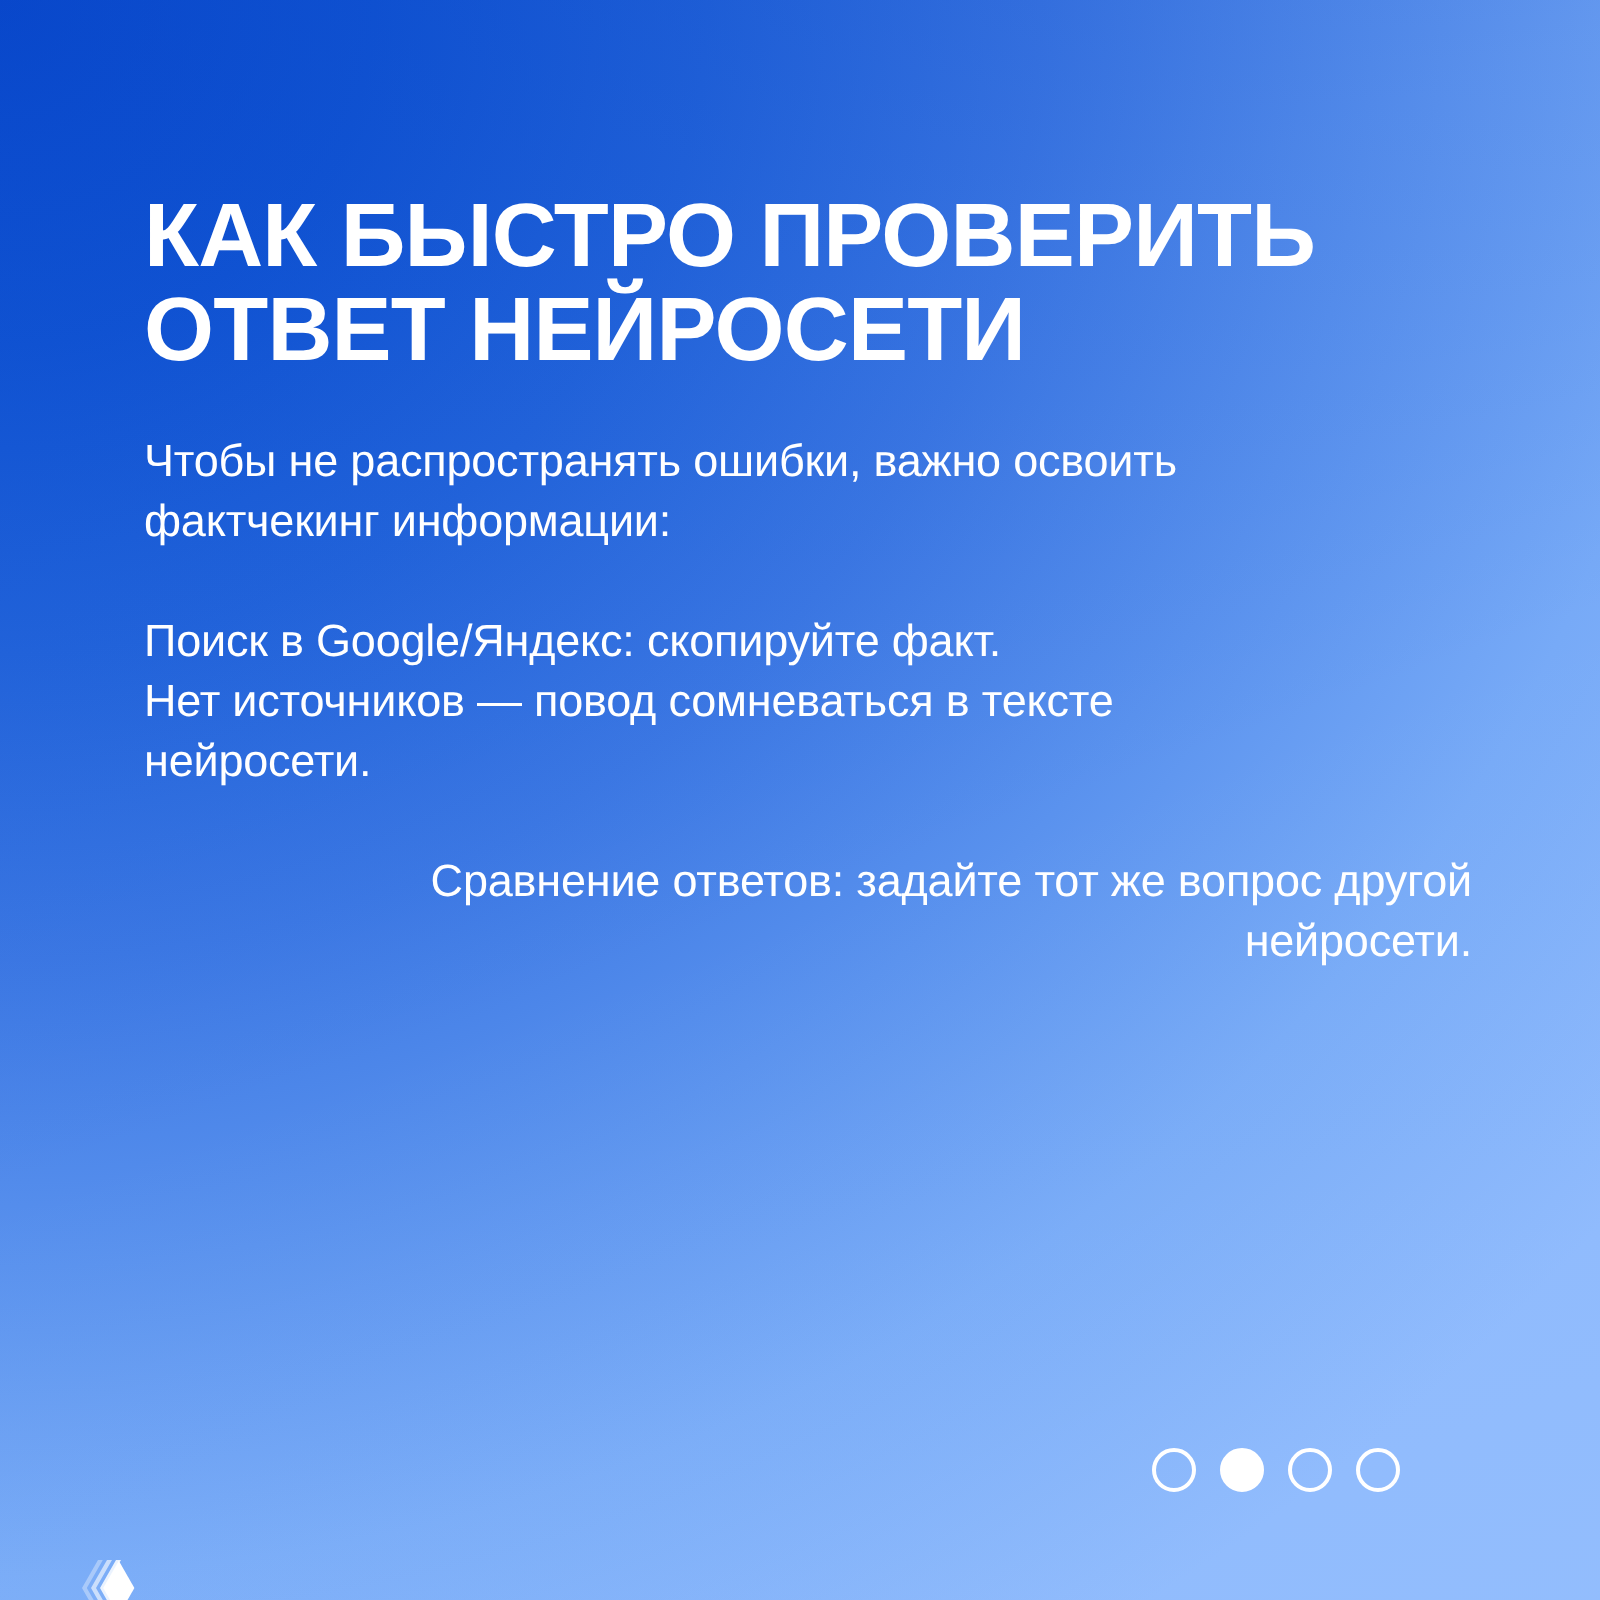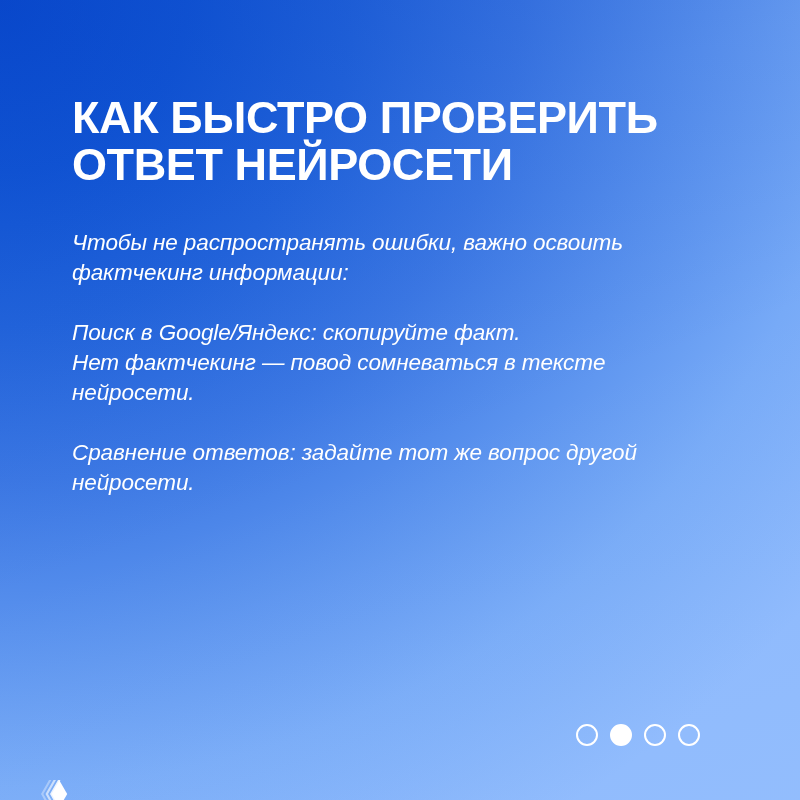--- a/index.html
+++ b/index.html
@@ -66,36 +66,35 @@
     font-weight: 700;
     letter-spacing: -0.4px;
     text-transform: uppercase;
     white-space: pre-line;
   }
 
   
   .body-copy {
     position: absolute;
     left: 72px;
-    top: 200px;
+    top: 188px;
     width: 664px;
-    font-style: italic;
   }
 
   .para {
     margin: 0 0 30px 0;
     color: #ffffff;
     font-family: "Liberation Sans", sans-serif;
     font-size: 22.5px;
     line-height: 30px;
     font-weight: 400;
     letter-spacing: -0.1px;
     white-space: pre-line;
   }
-  .para:last-child { margin-bottom: 0; }
+  .para:last-child { margin-bottom: 0; text-align: right; }
 
   
   .pagination {
     position: absolute;
     left: 576px;
     top: 696px;
     display: flex;
     align-items: center;
     gap: 12px;
   }
@@ -127,21 +126,21 @@
 <div id="slide">
   <div id="content">
 
     <h1 class="title">КАК БЫСТРО ПРОВЕРИТЬ
 ОТВЕТ НЕЙРОСЕТИ</h1>
 
     <div class="body-copy">
       <p class="para">Чтобы не распространять ошибки, важно освоить
 фактчекинг информации:</p>
       <p class="para">Поиск в Google/Яндекс: скопируйте факт.
-Нет фактчекинг — повод сомневаться в тексте
+Нет источников — повод сомневаться в тексте
 нейросети.</p>
       <p class="para">Сравнение ответов: задайте тот же вопрос другой
 нейросети.</p>
     </div>
 
     <div class="pagination">
       <span class="dot"></span>
       <span class="dot active"></span>
       <span class="dot"></span>
       <span class="dot"></span>

